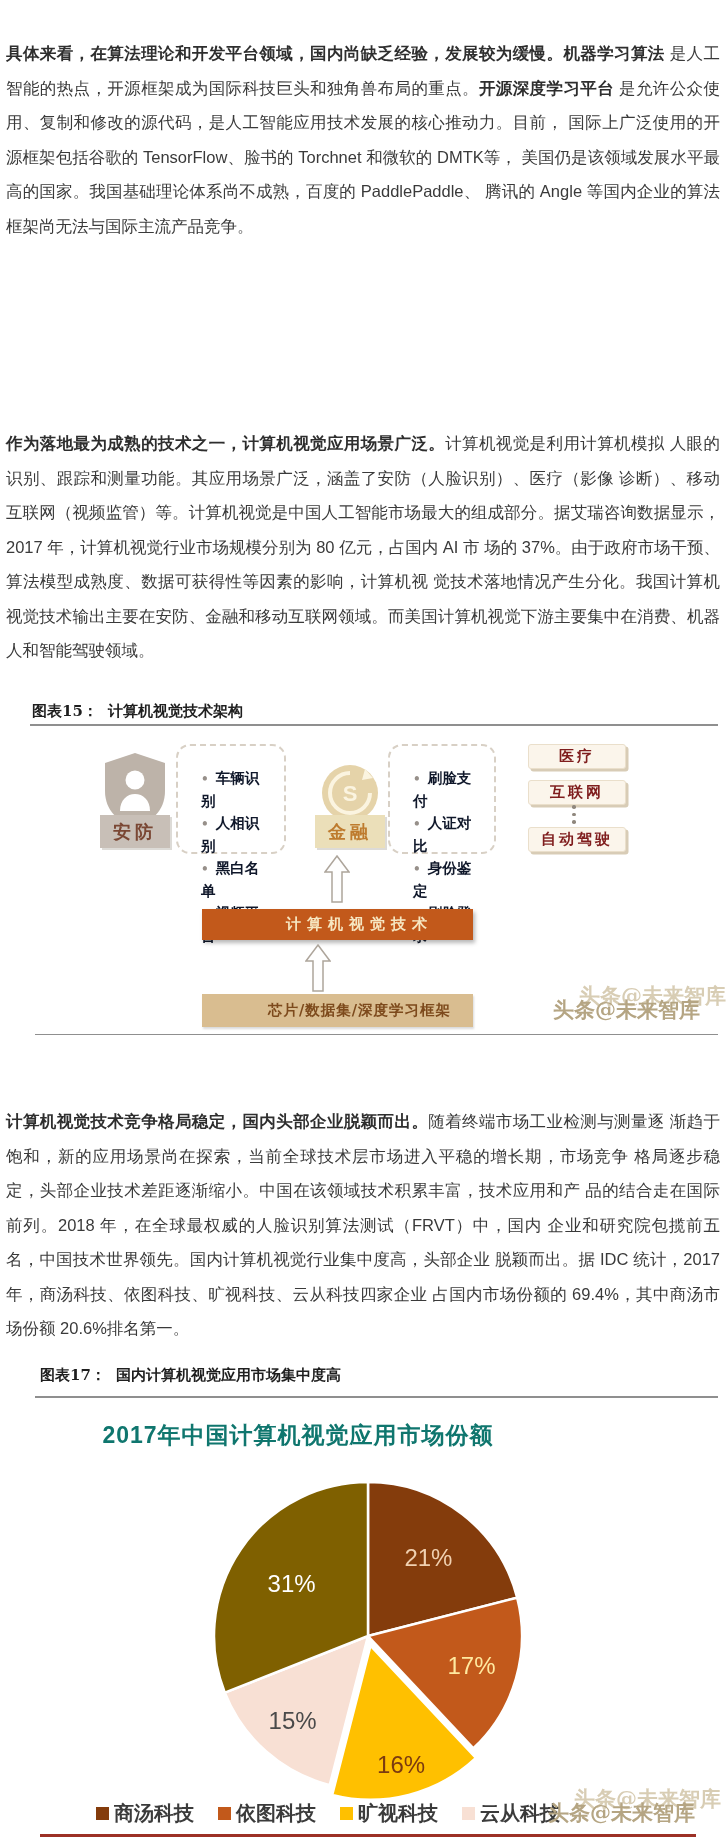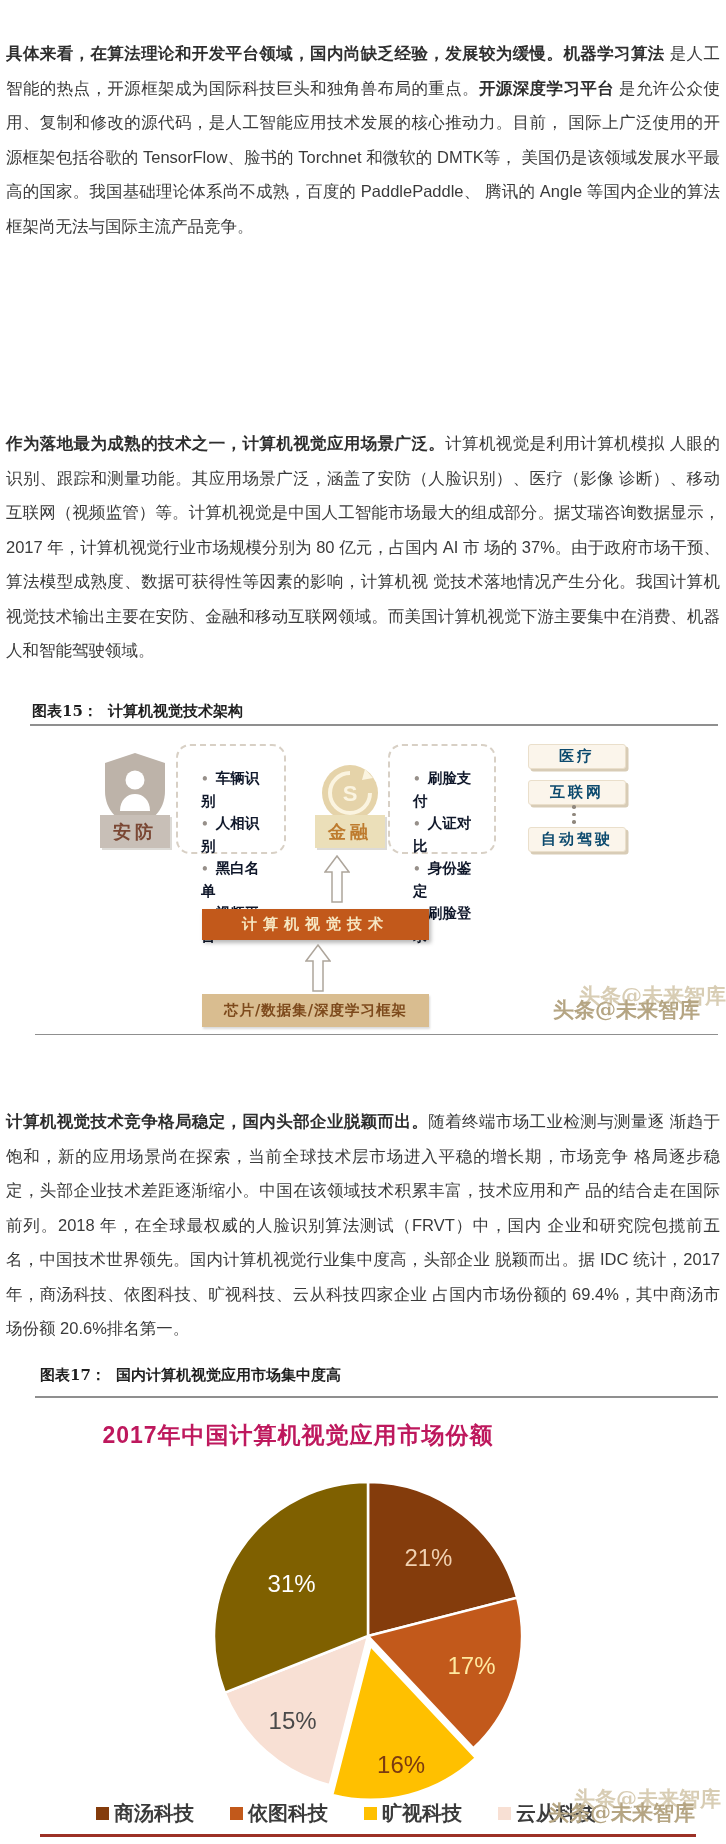--- a/index.html
+++ b/index.html
@@ -32,47 +32,47 @@
            font-family:"DejaVu Serif","Liberation Serif",serif;font-weight:bold;
            font-size:14.5px;line-height:22px;color:#0f172a;}
   .bullets li::before{content:"•";margin-right:7px;font-size:12px;color:#97908A;}
   .tag-box{position:absolute;display:flex;align-items:center;justify-content:center;
            font-family:"DejaVu Serif","Liberation Serif",serif;font-weight:bold;
            font-size:18px;letter-spacing:4px;box-shadow:2px 2px 0 rgba(120,110,95,.25);}
   #anfang-box{left:100px;top:815px;width:70px;height:33px;background:#C8BFB7;color:#7A4734;}
   #jinrong-box{left:315px;top:815px;width:70px;height:33px;background:#EBDFB9;color:#BE7B2E;}
   .ind-box{position:absolute;left:528px;width:96px;height:23px;background:#FBF5EB;
            border:1px solid #EADFCB;border-radius:3px;box-shadow:2.5px 2.5px 0 #D8CCB6;
-           color:#0c4a6e;font-family:"DejaVu Serif","Liberation Serif",serif;font-weight:bold;
+           color:#7f1d1d;font-family:"DejaVu Serif","Liberation Serif",serif;font-weight:bold;
            font-size:15px;letter-spacing:3px;display:flex;align-items:center;justify-content:center;}
   #ind-0{top:744px;} #ind-1{top:780px;} #ind-2{top:827px;}
   #ind-dots{position:absolute;left:572px;top:805px;display:flex;flex-direction:column;gap:4px;align-items:center;}
   #ind-dots .dot{width:3.5px;height:3.5px;background:#8F877D;border-radius:50%;}
   .bar{position:absolute;display:flex;align-items:center;justify-content:center;
-       font-family:"DejaVu Serif","Liberation Serif",serif;font-weight:bold;}
+       font-family:"DejaVu Serif","Liberation Serif",serif;font-weight:bold;padding-left:44px;}
   #tech-bar{left:202px;top:909px;width:227px;height:31px;background:#C2591B;color:#F6E7C2;
             font-size:15px;letter-spacing:6px;box-shadow:2px 3px 4px rgba(0,0,0,.28);}
   #base-bar{left:202px;top:994px;width:227px;height:33px;background:#D9BD90;color:#7D4A1C;
             font-size:14.5px;letter-spacing:1px;box-shadow:1px 2px 2px rgba(0,0,0,.15);}
   .up-arrow{position:absolute;}
 
   
   .watermark{position:absolute;font-family:"DejaVu Serif","Liberation Serif",serif;
              font-weight:bold;font-size:21px;color:#B5A583;z-index:6;white-space:nowrap;}
   .watermark .wm-ghost{position:absolute;left:26px;top:-14px;color:#D8CDB4;}
   .watermark .wm-main{position:relative;}
   #wm15{left:553px;top:996px;}
   #wm17{left:548px;top:1799px;}
 
   
   #chart-title{position:absolute;left:0;top:1420px;width:596px;text-align:center;
-               font-weight:bold;font-size:23px;color:#be185d;letter-spacing:1px;}
+               font-weight:bold;font-size:23px;color:#0f766e;letter-spacing:1px;}
   #pie{position:absolute;left:198px;top:1464px;}
   #pie text{font-family:"Liberation Sans","DejaVu Sans",sans-serif;}
-  #legend{position:absolute;left:96px;top:1800px;display:flex;gap:36px;align-items:center;
+  #legend{position:absolute;left:96px;top:1800px;display:flex;gap:24px;align-items:center;
           font-family:"DejaVu Serif","Liberation Serif",serif;font-weight:bold;
           font-size:20px;color:#3B3B3B;white-space:nowrap;}
   .lg-item{display:flex;align-items:center;}
   .lg-marker{display:inline-block;width:13px;height:13px;margin-right:5px;}
 </style>
 </head>
 <body>
 
 <div class="page">
 

